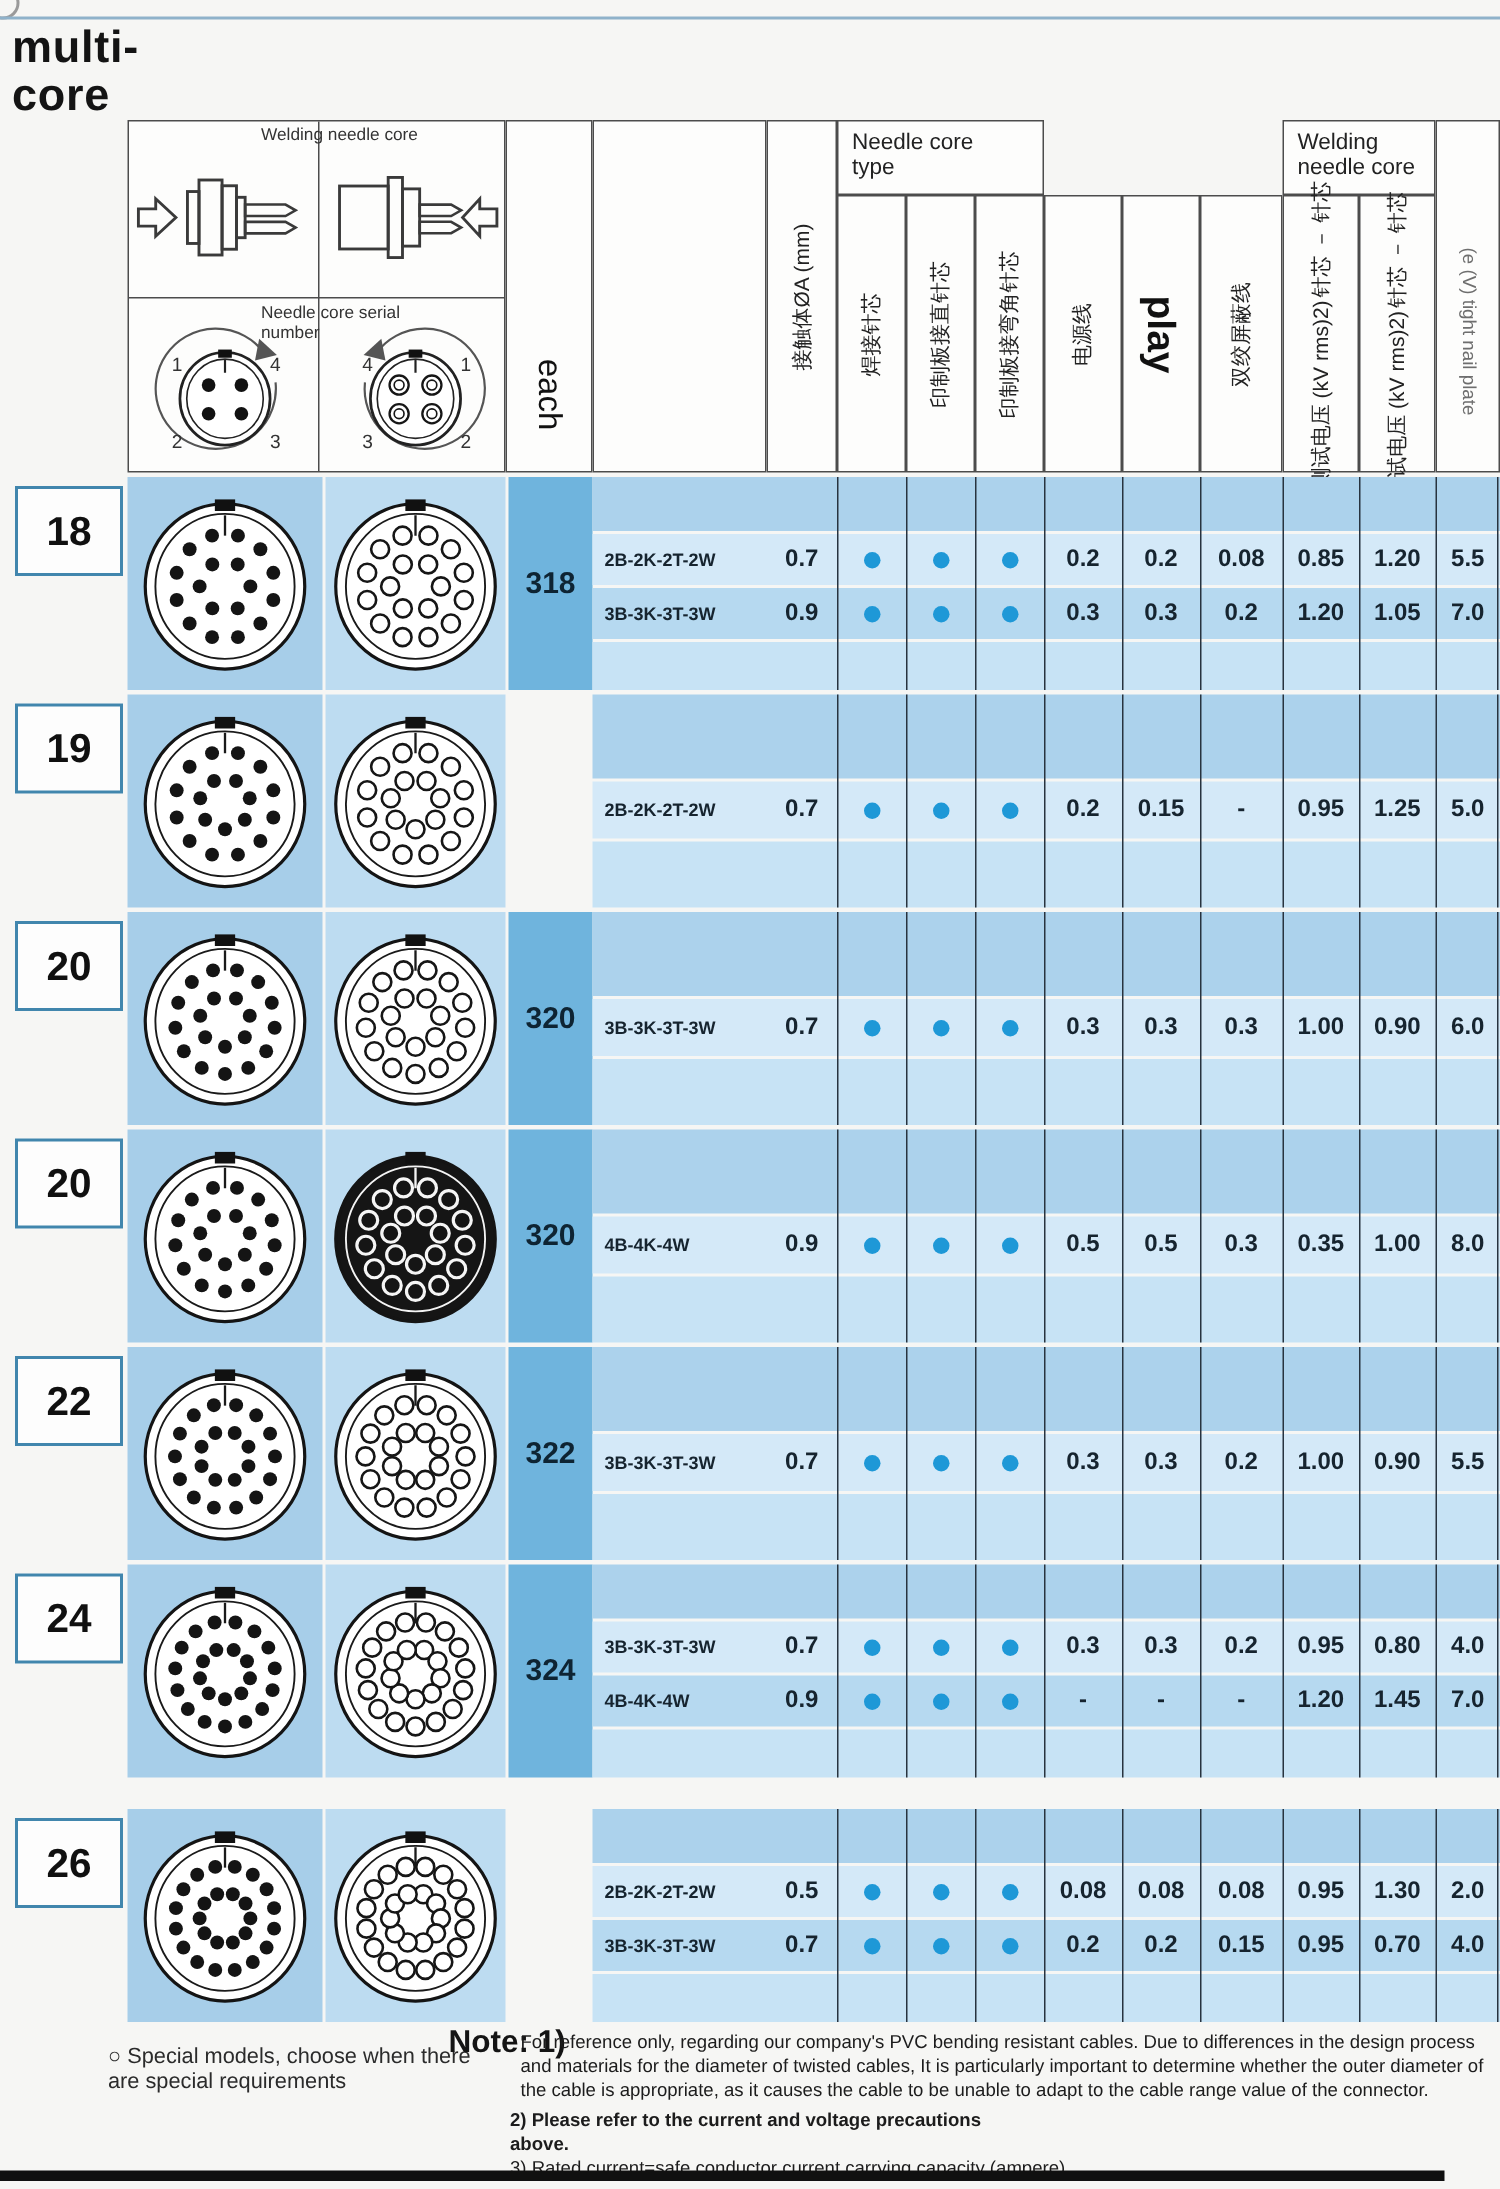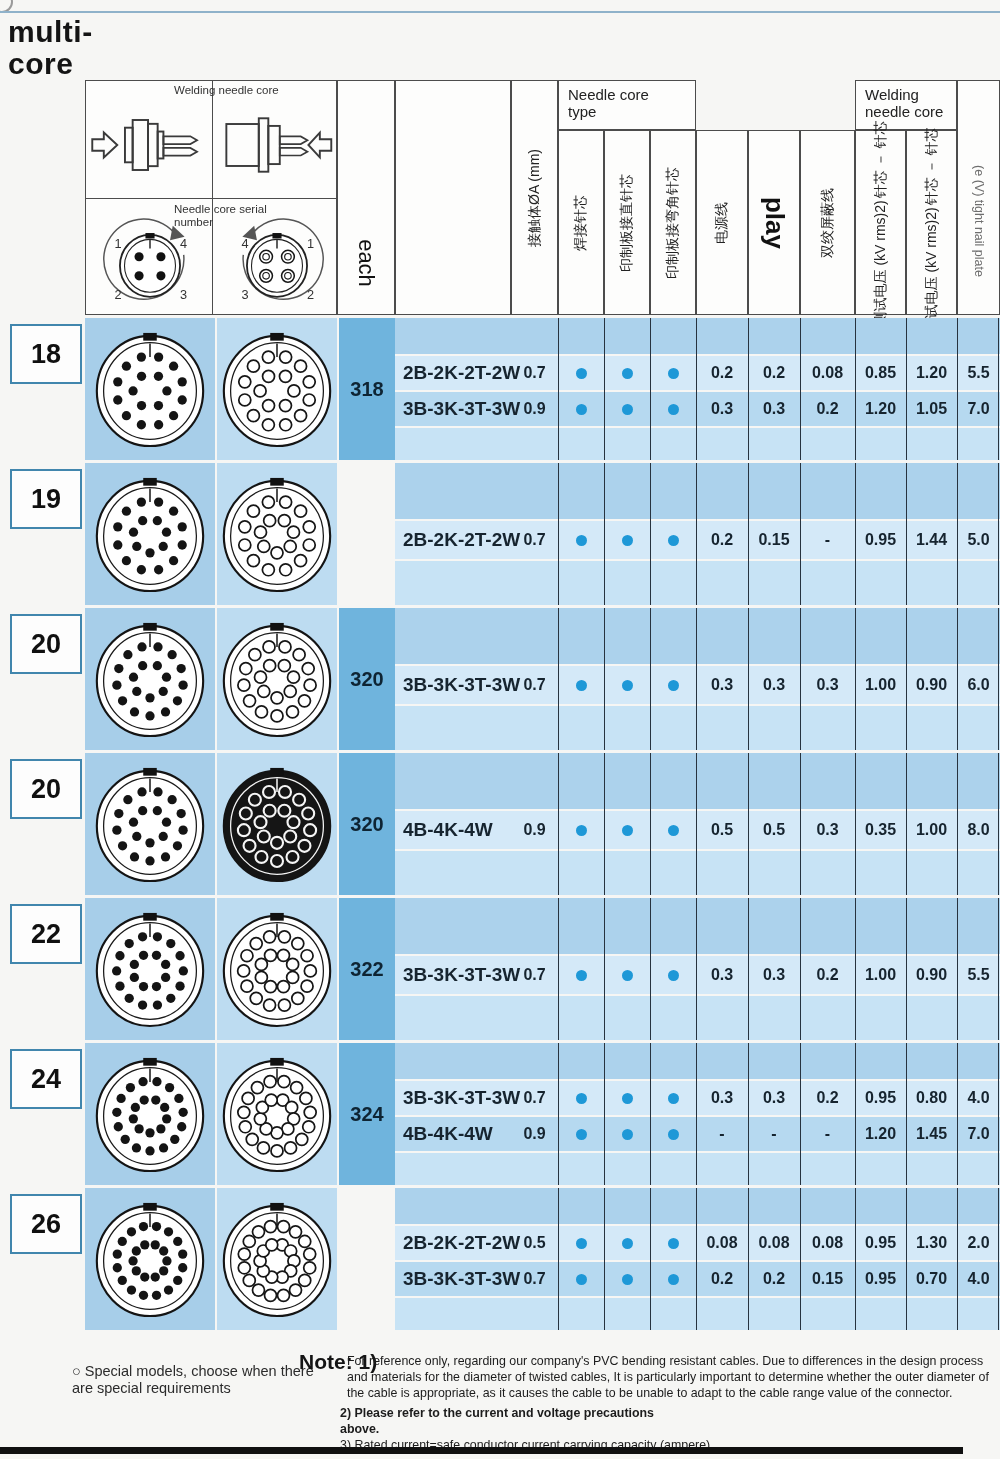--- a/index.html
+++ b/index.html
@@ -31,21 +31,21 @@
           font-size:27px;font-weight:bold;color:#101010;}
   .imgcell{position:absolute;top:0;height:142px;display:flex;align-items:center;justify-content:center;}
   .ic1{left:85px;width:130px;background:#a7cee9;}
   .ic2{left:217px;width:120px;background:#bddcf1;}
   .numcol{position:absolute;left:339px;top:0;width:56px;height:142px;background:#6fb4dd;
           display:flex;align-items:center;justify-content:center;font-size:20px;font-weight:bold;color:#0e2433;}
   .rr{position:absolute;left:395px;top:0;width:605px;height:142px;}
   .stripe{position:absolute;left:0;width:605px;}
   .sep{position:absolute;top:0;width:1px;height:142px;background:#27333f;}
   .val{position:absolute;font-size:16px;font-weight:600;color:#16242f;text-align:center;}
-  .mname{position:absolute;font-size:19px;font-weight:600;color:#16242f;white-space:nowrap;}
+  .mname{position:absolute;font-size:12px;font-weight:600;color:#16242f;white-space:nowrap;}
   .dot{position:absolute;width:11px;height:11px;border-radius:50%;background:#1e98d7;}
   
   #footer{left:0;top:1346px;width:1000px;height:106px;font-color:#1a1a1a;}
   #foot-left{position:absolute;left:72px;top:8px;width:250px;}
   #foot-left .fl1{font-size:15.5px;color:#1b1b1b;line-height:1.18;}
   #foot-left .fl2{font-size:14.5px;color:#2b2b2b;line-height:1.2;margin-top:9px;}
   #note-label{position:absolute;left:299px;top:4px;font-size:21px;font-weight:bold;color:#141414;}
   .notetxt{font-size:12.4px;line-height:1.28;color:#1c1c1c;}
   #note1{position:absolute;left:347px;top:8px;width:650px;}
   #note2{position:absolute;left:340px;top:60px;width:330px;font-weight:bold;}
@@ -354,21 +354,21 @@
         <div class="sep" style="left: 603px;"></div>
         <div class="mname" style="left: 8px; top: 58px; line-height: 38px;">2B-2K-2T-2W</div>
         <div class="val" style="left: 115.5px; width: 48px; top: 58px; line-height: 38px;">0.7</div>
         <div class="dot" style="left: 180.5px; top: 71.5px;"></div>
         <div class="dot" style="left: 226.5px; top: 71.5px;"></div>
         <div class="dot" style="left: 272.5px; top: 71.5px;"></div>
         <div class="val" style="left: 303px; width: 48px; top: 58px; line-height: 38px;">0.2</div>
         <div class="val" style="left: 355px; width: 48px; top: 58px; line-height: 38px;">0.15</div>
         <div class="val" style="left: 408.5px; width: 48px; top: 58px; line-height: 38px;">-</div>
         <div class="val" style="left: 461.5px; width: 48px; top: 58px; line-height: 38px;">0.95</div>
-        <div class="val" style="left: 512.5px; width: 48px; top: 58px; line-height: 38px;">1.44</div>
+        <div class="val" style="left: 512.5px; width: 48px; top: 58px; line-height: 38px;">1.25</div>
         <div class="val" style="left: 559.5px; width: 48px; top: 58px; line-height: 38px;">5.0</div>
       </div>
     </div>
     <div class="block" style="top: 290px;">
       <div class="numbox">20</div>
       <div class="imgcell ic1">
         <svg viewBox="0 0 120 126" width="116" height="122">
           <ellipse cx="60" cy="65" rx="55" ry="57" fill="#ffffff" stroke="#141414" stroke-width="2.2"></ellipse>
           <ellipse cx="60" cy="65" rx="48" ry="50" fill="none" stroke="#1a1a1a" stroke-width="1.3"></ellipse>
           <rect x="53" y="5" width="14" height="8" fill="#111"></rect>
@@ -726,21 +726,21 @@
         <div class="dot" style="left: 226.5px; top: 85.5px;"></div>
         <div class="dot" style="left: 272.5px; top: 85.5px;"></div>
         <div class="val" style="left: 303px; width: 48px; top: 74px; line-height: 34px;">-</div>
         <div class="val" style="left: 355px; width: 48px; top: 74px; line-height: 34px;">-</div>
         <div class="val" style="left: 408.5px; width: 48px; top: 74px; line-height: 34px;">-</div>
         <div class="val" style="left: 461.5px; width: 48px; top: 74px; line-height: 34px;">1.20</div>
         <div class="val" style="left: 512.5px; width: 48px; top: 74px; line-height: 34px;">1.45</div>
         <div class="val" style="left: 559.5px; width: 48px; top: 74px; line-height: 34px;">7.0</div>
       </div>
     </div>
-    <div class="block" style="top: 870px; border-radius: 13px;">
+    <div class="block" style="top: 888px; border-radius: 13px;">
       <div class="numbox">26</div>
       <div class="imgcell ic1">
         <svg viewBox="0 0 120 126" width="116" height="122">
           <ellipse cx="60" cy="65" rx="55" ry="57" fill="#ffffff" stroke="#141414" stroke-width="2.2"></ellipse>
           <ellipse cx="60" cy="65" rx="48" ry="50" fill="none" stroke="#1a1a1a" stroke-width="1.3"></ellipse>
           <rect x="53" y="5" width="14" height="8" fill="#111"></rect>
           <path d="M60,16 v14" stroke="#1a1a1a" stroke-width="1.6" fill="none"></path>
           <circle cx="66.73061610955642" cy="29.471053217392978" r="4.8" fill="#141414"></circle>
           <circle cx="79.16717303917628" cy="34.8800132943403" r="4.8" fill="#141414"></circle>
           <circle cx="88.68570162443781" cy="44.874468308864905" r="4.8" fill="#141414"></circle>

